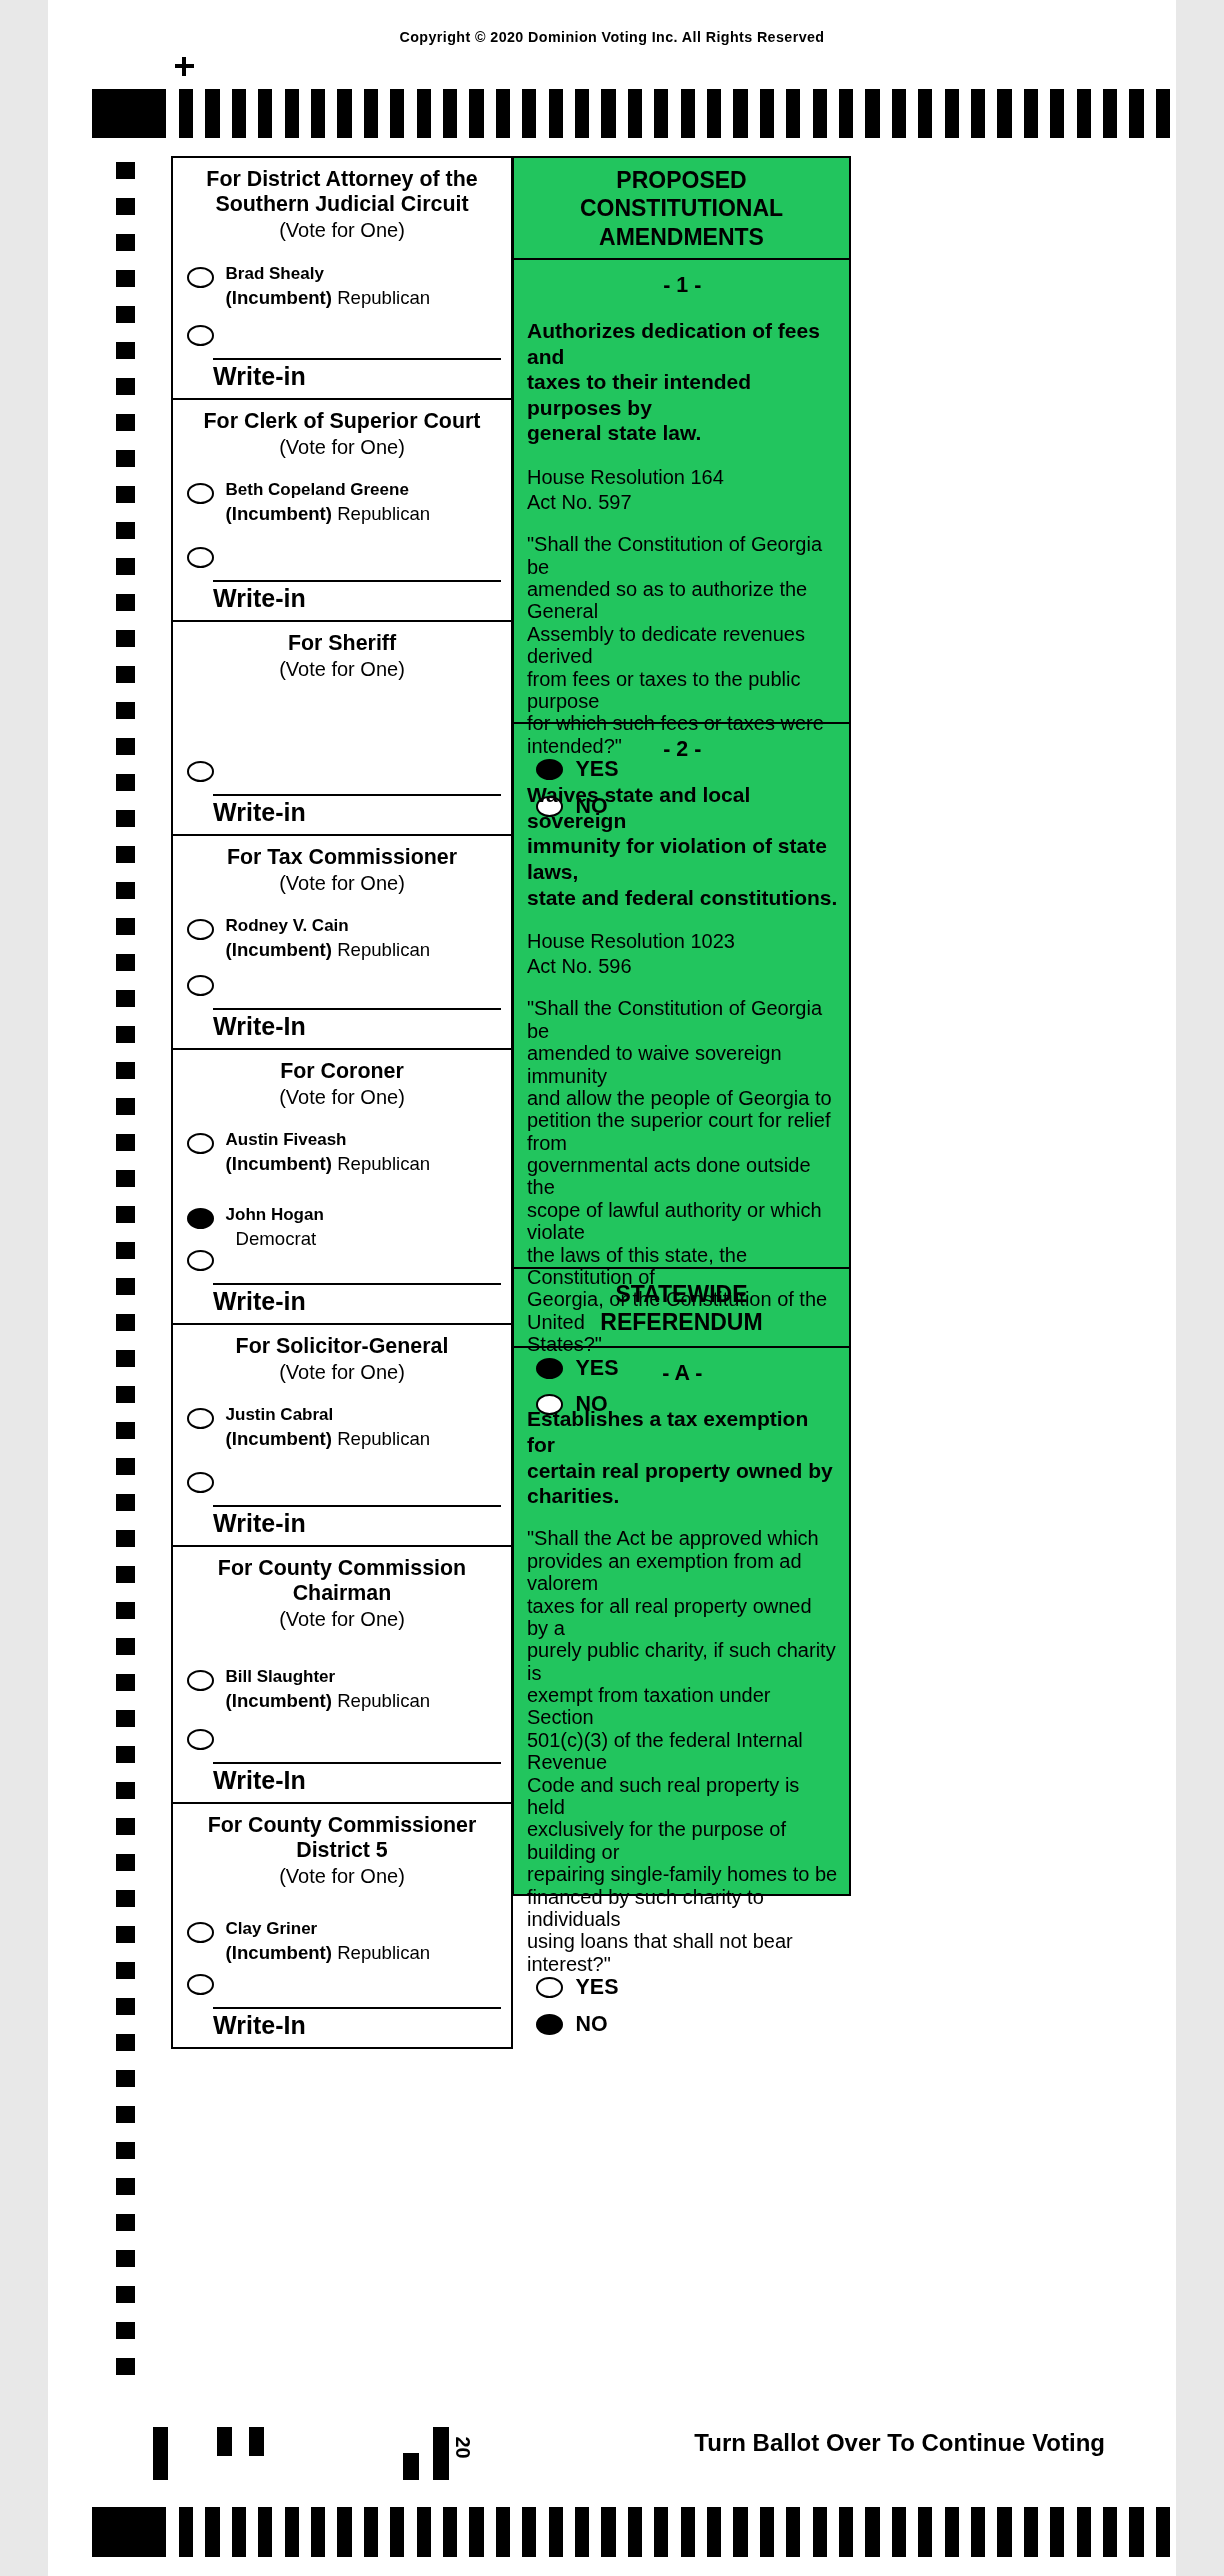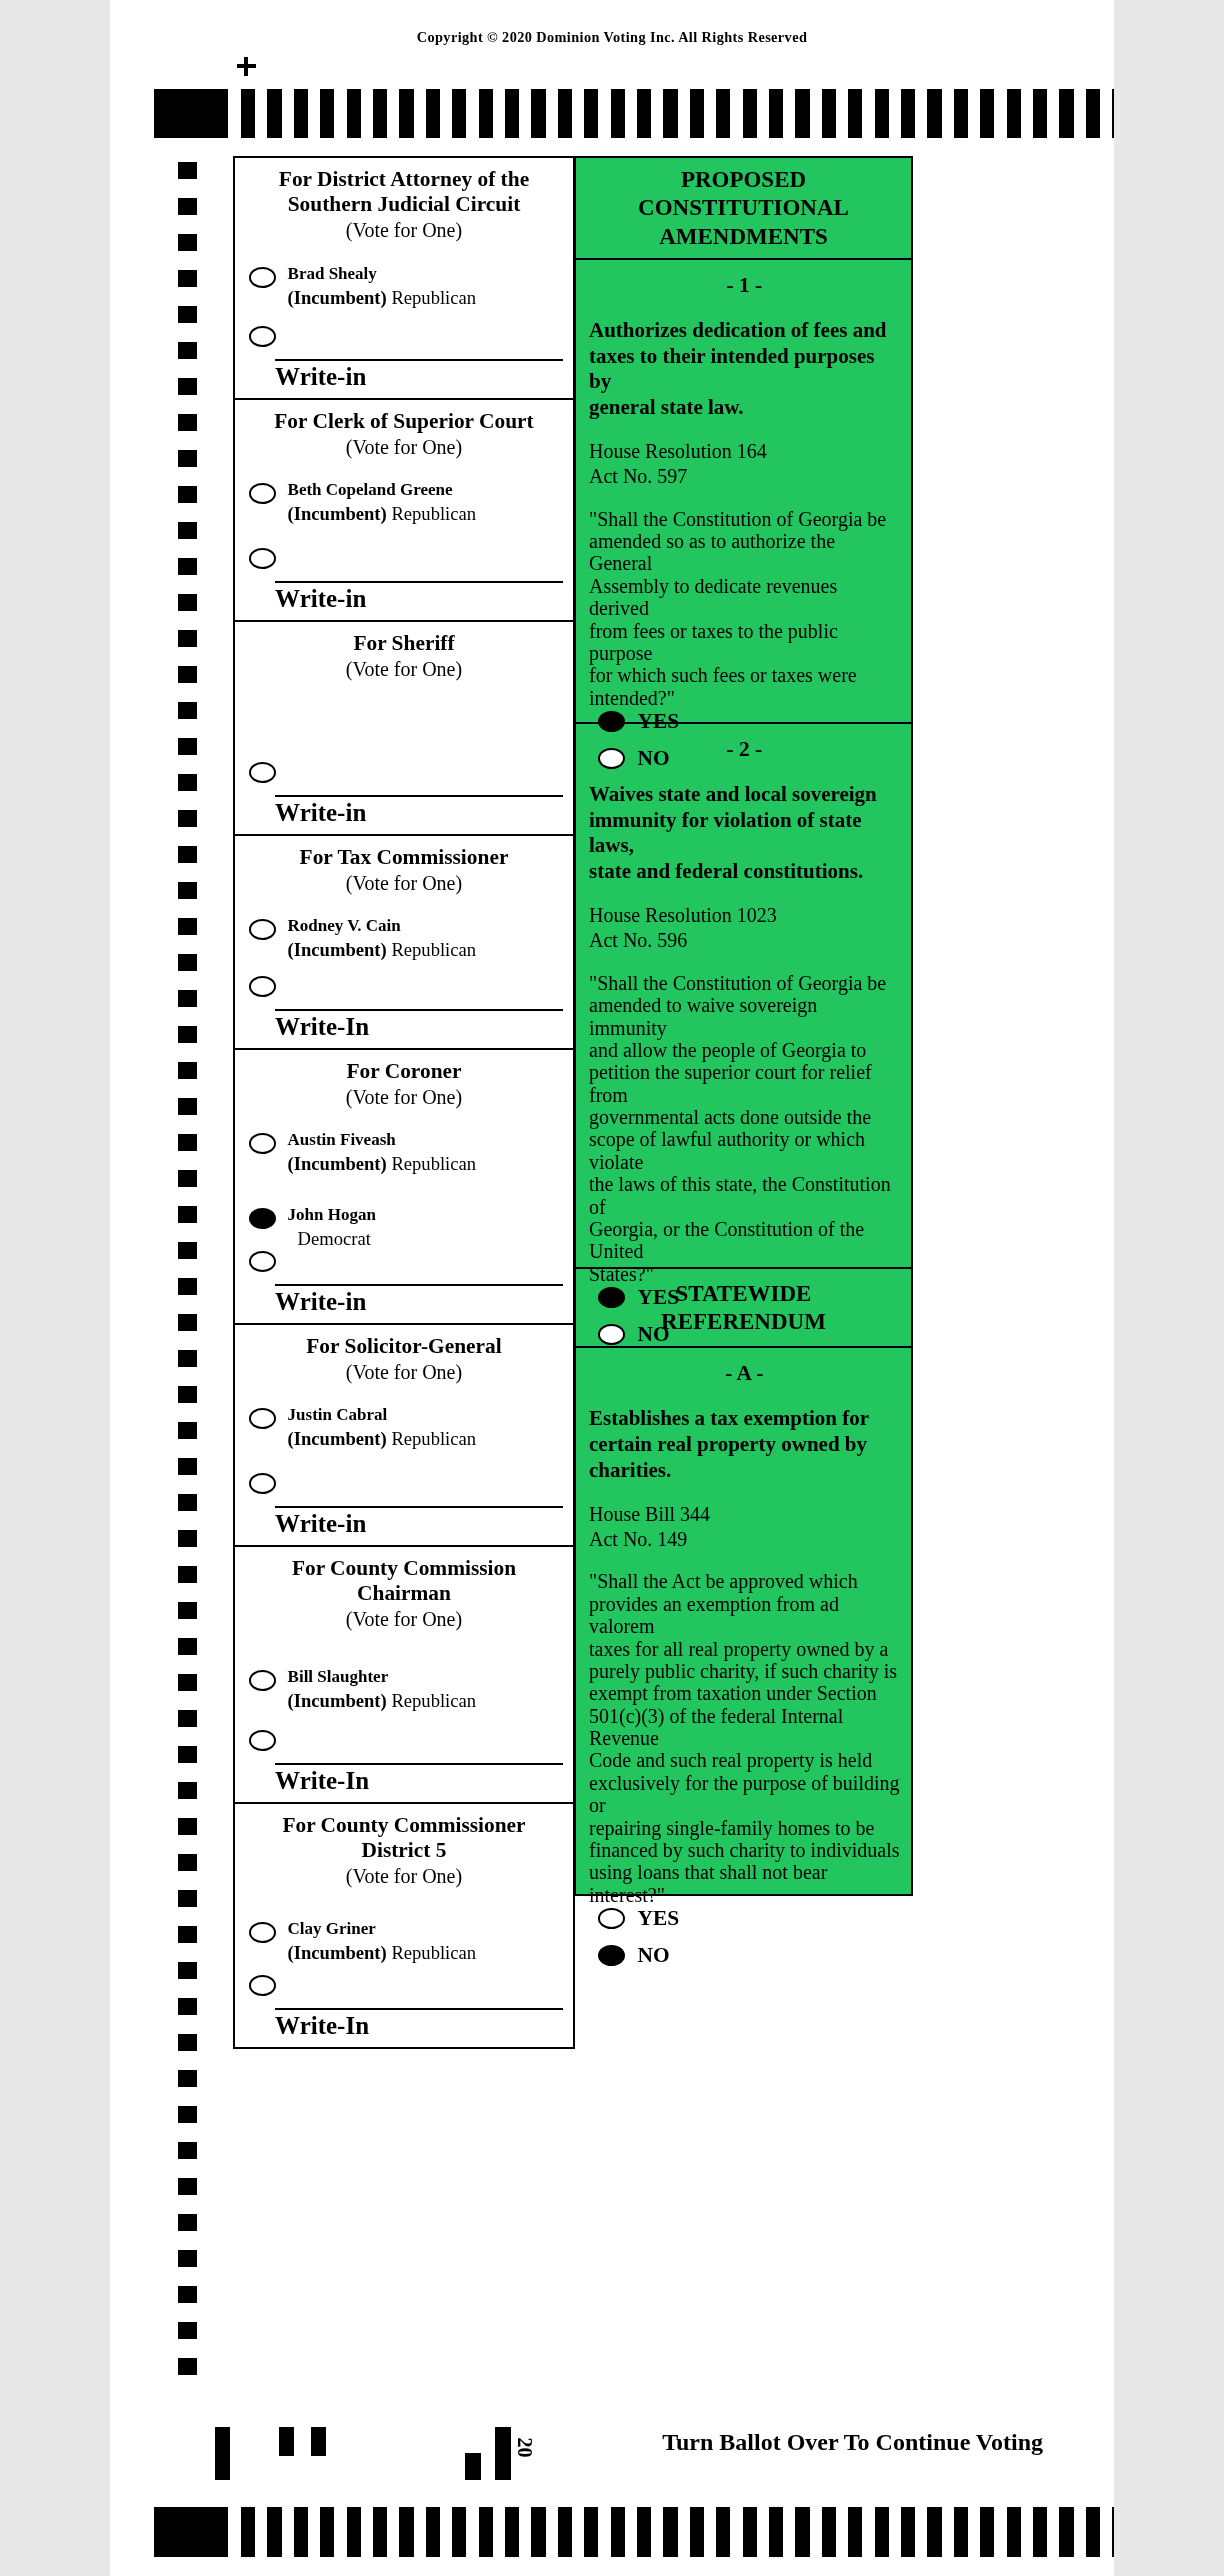--- a/index.html
+++ b/index.html
@@ -1,21 +1,21 @@
 <!DOCTYPE html>
 <html style="font-size:11.4px"><head>
 <meta charset="utf-8">
 <style>
   * { box-sizing: border-box; margin: 0; padding: 0; }
   html,body { background:#e8e8e8; }
   .page {
     position: relative;
-    width: 1004px; height: 2576px;
+    width: 1128px; height: 2576px;
     background: #fff;
-    font-family: Liberation Serif, serif;
+    font-family: Liberation Sans, sans-serif;
     color: #000;
     margin: 0 auto;
     overflow: hidden;
   }
   .pre { white-space: pre-line; }
 
   
   .copyright {
     position: absolute; top: 29px; left: 0; width: 100%;
     text-align: center; font-size: 14.3px; font-weight: bold; letter-spacing: 0.4px;
@@ -320,22 +320,20 @@
     </div>
 
     <div class="rcard rhead rhead-2 pre">STATEWIDE
 REFERENDUM</div>
 
     <div class="rcard mbox mbox-ref">
       <div class="mnum">- A -</div>
       <div class="msummary pre">Establishes a tax exemption for
 certain real property owned by
 charities.</div>
-      <div class="mcitation pre">House Bill 344
-Act No. 149</div>
       <div class="mquestion pre">"Shall the Act be approved which
 provides an exemption from ad valorem
 taxes for all real property owned by a
 purely public charity, if such charity is
 exempt from taxation under Section
 501(c)(3) of the federal Internal Revenue
 Code and such real property is held
 exclusively for the purpose of building or
 repairing single-family homes to be
 financed by such charity to individuals

